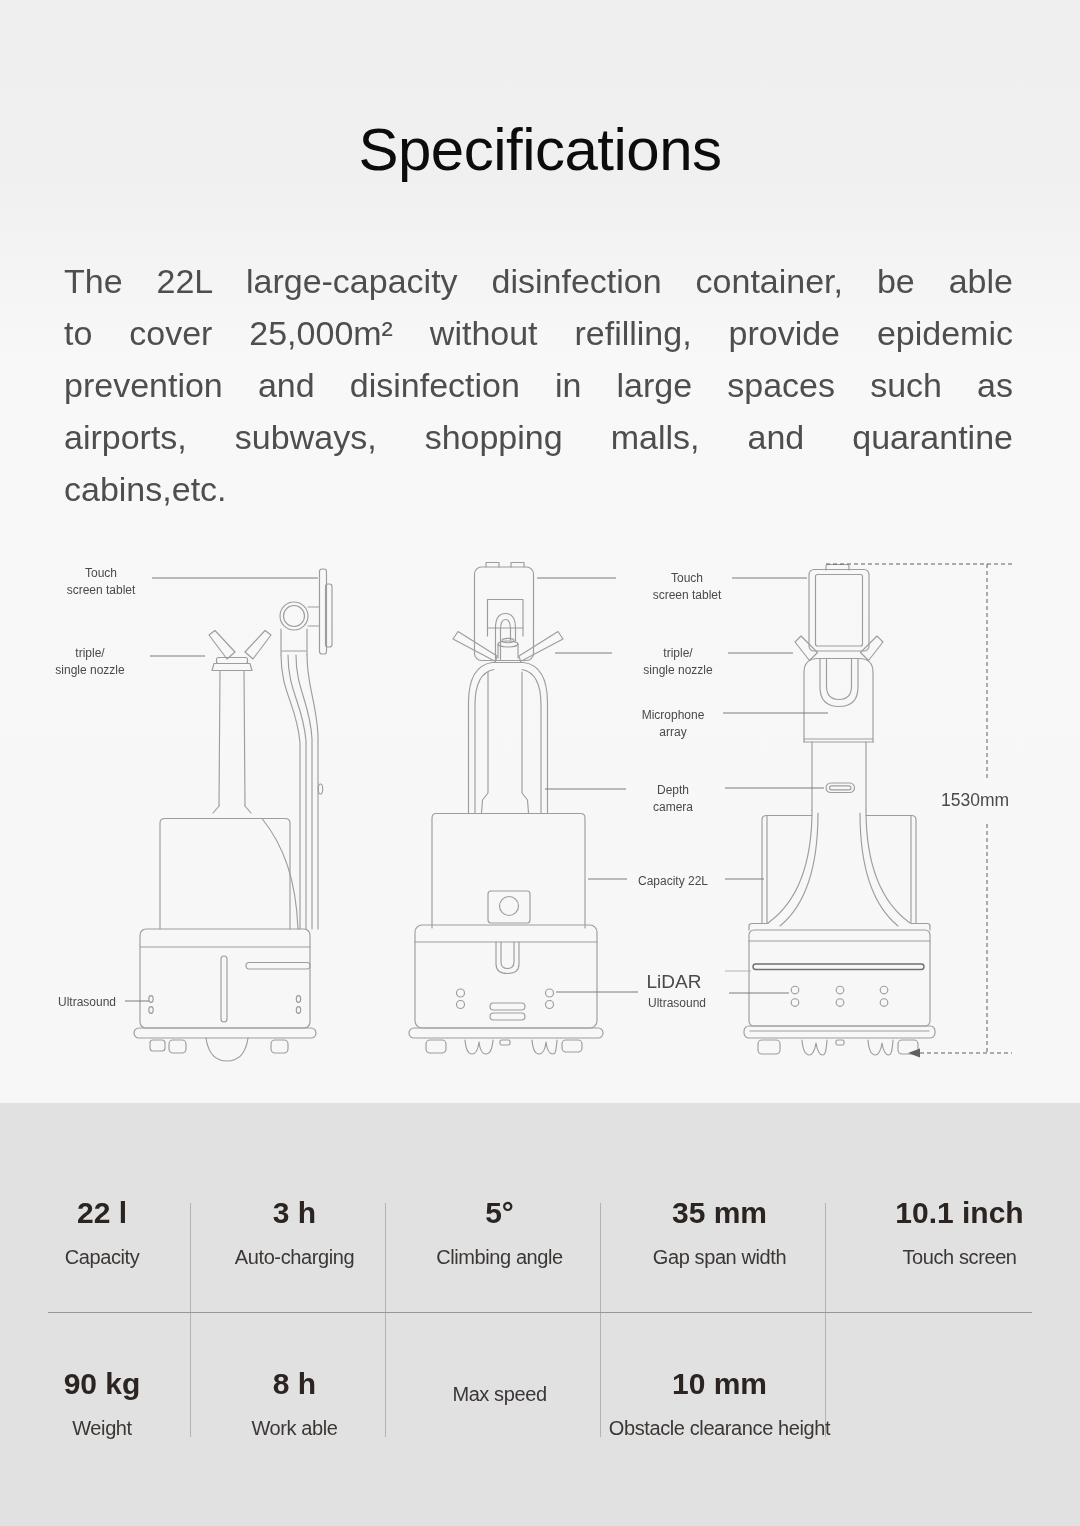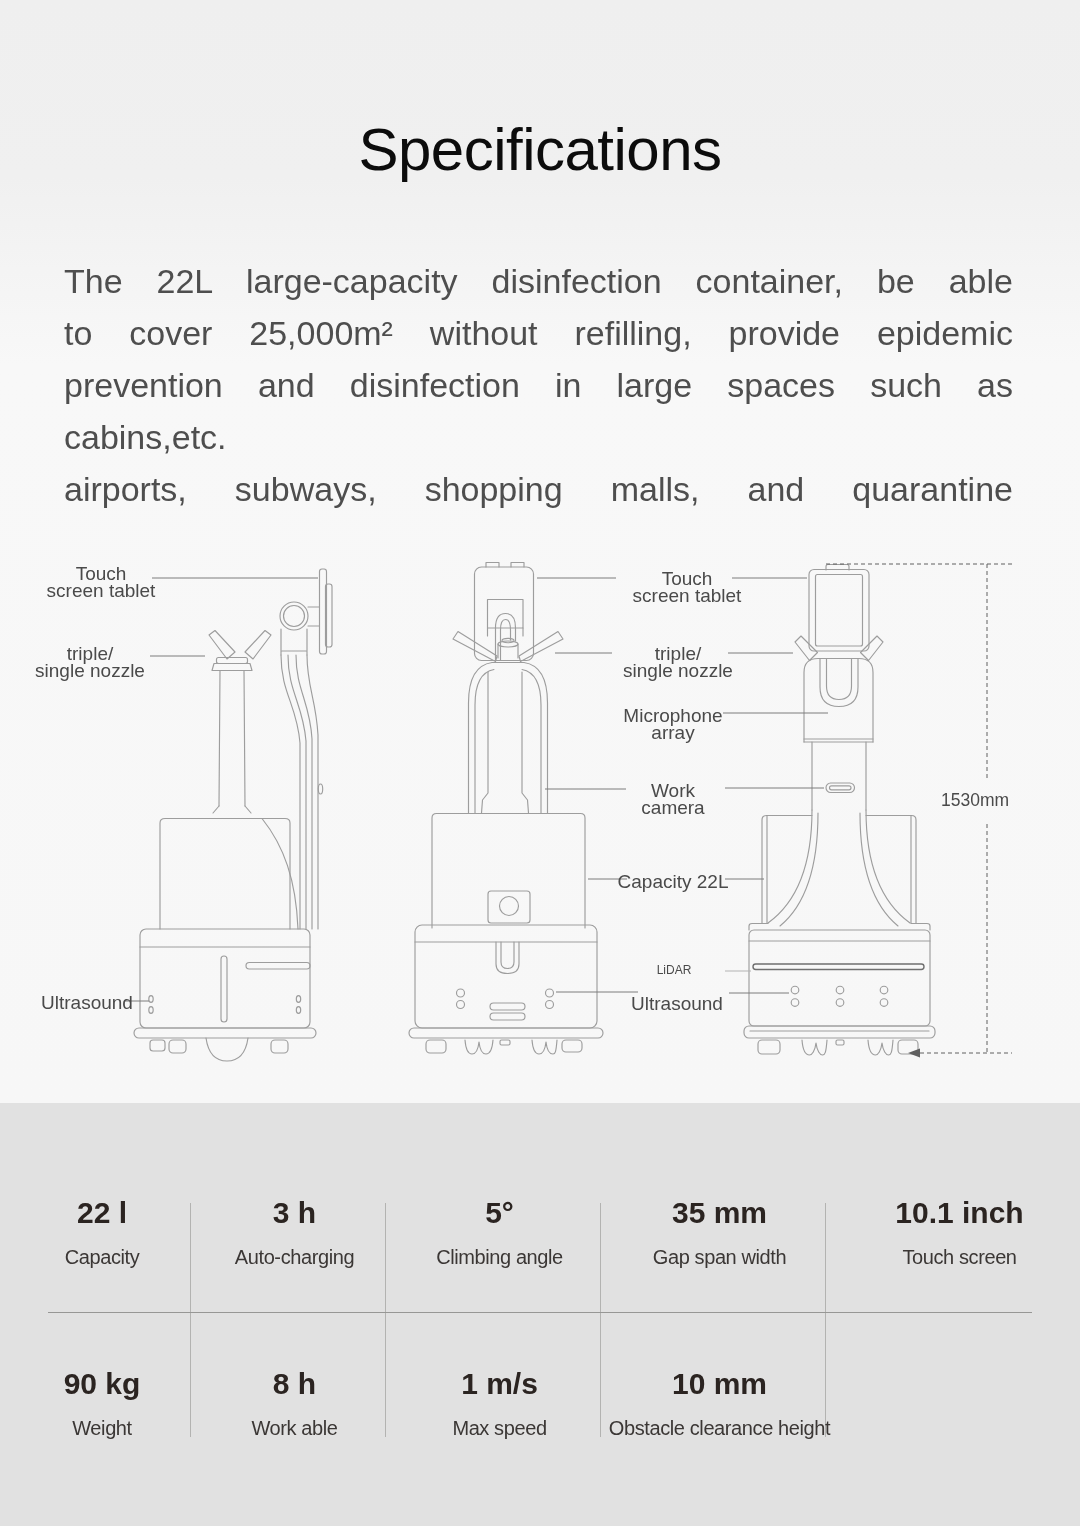--- a/index.html
+++ b/index.html
@@ -23,23 +23,23 @@
     font-size:34px; line-height:52px; color:#4e4e4e;margin-top:28px;
   }
   .desc-line { text-align:justify; text-align-last:justify; }
   .desc-line.last { text-align-last:left; }
 
   .diagram-svg { position:absolute; left:0; top:0; }
 
   .callout {
     position:absolute; transform:translateX(-50%);
     white-space:pre-line; text-align:center;
-    font-size:19px; line-height:17px; color:#4a4a4a;
-  }
-  .callout-lg { font-size:12px; }
+    font-size:12px; line-height:17px; color:#4a4a4a;
+  }
+  .callout-lg { font-size:19px;margin-top:11px; }
   .dim-label { position:absolute; font-size:17.5px; color:#4a4a4a; }
 
   .spec-row { position:absolute; left:0; width:1080px; display:flex;margin-left:7px; }
   .spec-row.row1 { top:1196px; }
   .spec-row.row2 { top:1367px; }
   .spec-cell { text-align:center; }
   .spec-cell:nth-child(1){ width:190px; }
   .spec-cell:nth-child(2){ width:195px; }
   .spec-cell:nth-child(3){ width:215px; }
   .spec-cell:nth-child(4){ width:225px; }
@@ -56,22 +56,22 @@
 <div class="page">
   <div class="top-bg"></div>
   <div class="table-bg"></div>
 
   <h1 class="title">Specifications</h1>
 
   <div class="desc">
     <div class="desc-line">The 22L large-capacity disinfection container, be able</div>
     <div class="desc-line">to cover 25,000m² without refilling, provide epidemic</div>
     <div class="desc-line">prevention and disinfection in large spaces such as</div>
+    <div class="desc-line">airports, subways, shopping malls, and quarantine</div>
     <div class="desc-line last">cabins,etc.</div>
-    <div class="desc-line">airports, subways, shopping malls, and quarantine</div>
   </div>
 
   <svg class="diagram-svg" width="1080" height="1526" viewBox="0 0 1080 1526">
     <g stroke="#9d9d9d" fill="none" stroke-width="1.15" stroke-linecap="round" stroke-linejoin="round">
 
       <g>
         <rect x="319.5" y="569" width="7" height="85" rx="2.5"></rect>
         <rect x="325.5" y="584" width="6.5" height="63" rx="2.5"></rect>
         <path d="M308 607 H319.5 M308 626 H319.5"></path>
         <circle cx="294" cy="616" r="14"></circle>
@@ -216,21 +216,21 @@
 screen tablet</div>
   <div class="callout" style="left:90px; top:645px">triple/
 single nozzle</div>
   <div class="callout" style="left:87px; top:994px">Ultrasound</div>
   <div class="callout" style="left:687px; top:570px">Touch
 screen tablet</div>
   <div class="callout" style="left:678px; top:645px">triple/
 single nozzle</div>
   <div class="callout" style="left:673px; top:707px">Microphone
 array</div>
-  <div class="callout" style="left:673px; top:782px">Work
+  <div class="callout" style="left:673px; top:782px">Depth
 camera</div>
   <div class="callout" style="left:673px; top:873px">Capacity 22L</div>
   <div class="callout callout-lg" style="left:674px; top:962px">LiDAR</div>
   <div class="callout" style="left:677px; top:995px">Ultrasound</div>
   <div class="dim-label" style="left:941px; top:790px">1530mm</div>
 
   <div class="vdiv" style="left:190px"></div>
   <div class="vdiv" style="left:385px"></div>
   <div class="vdiv" style="left:600px"></div>
   <div class="vdiv" style="left:825px"></div>
@@ -262,21 +262,20 @@
   <div class="spec-row row2">
     <div class="spec-cell">
       <div class="spec-value">90 kg</div>
       <div class="spec-label">Weight</div>
     </div>
     <div class="spec-cell">
       <div class="spec-value">8 h</div>
       <div class="spec-label">Work able</div>
     </div>
     <div class="spec-cell">
-      <div class="spec-value">1 m/s</div>
       <div class="spec-label">Max speed</div>
     </div>
     <div class="spec-cell">
       <div class="spec-value">10 mm</div>
       <div class="spec-label">Obstacle clearance height</div>
     </div>
   </div>
 </div>
 
 </body></html>

